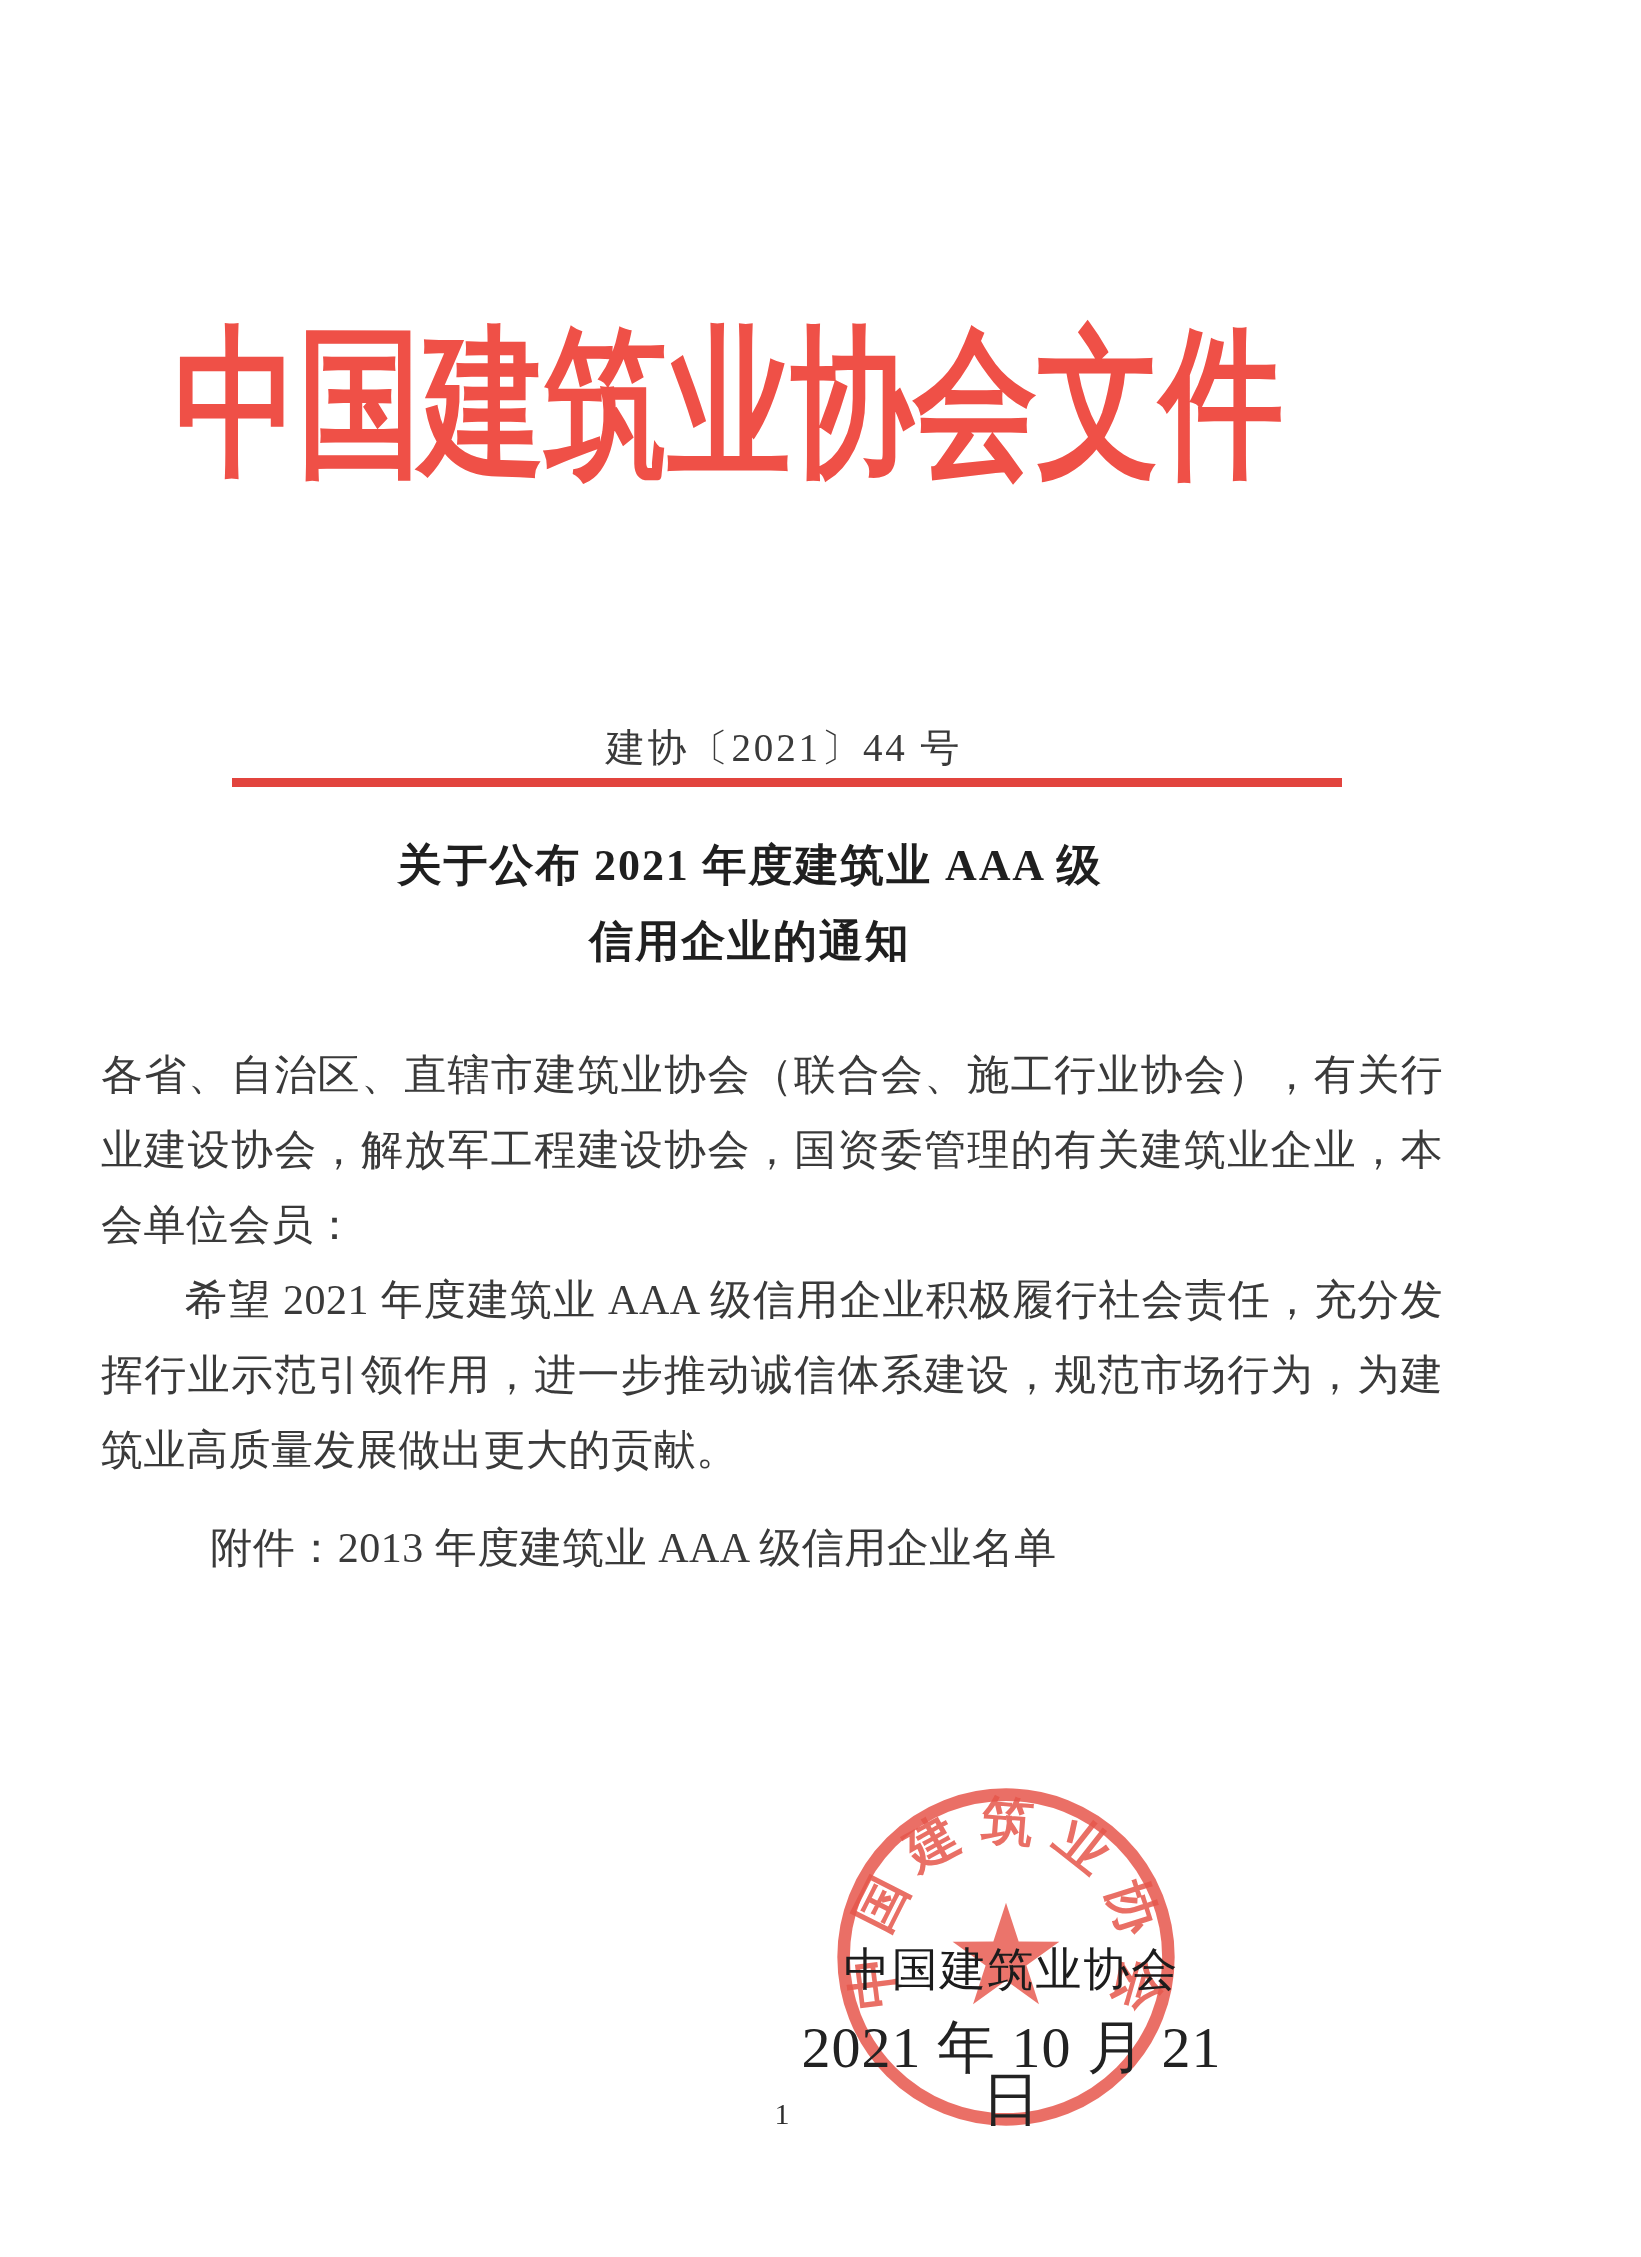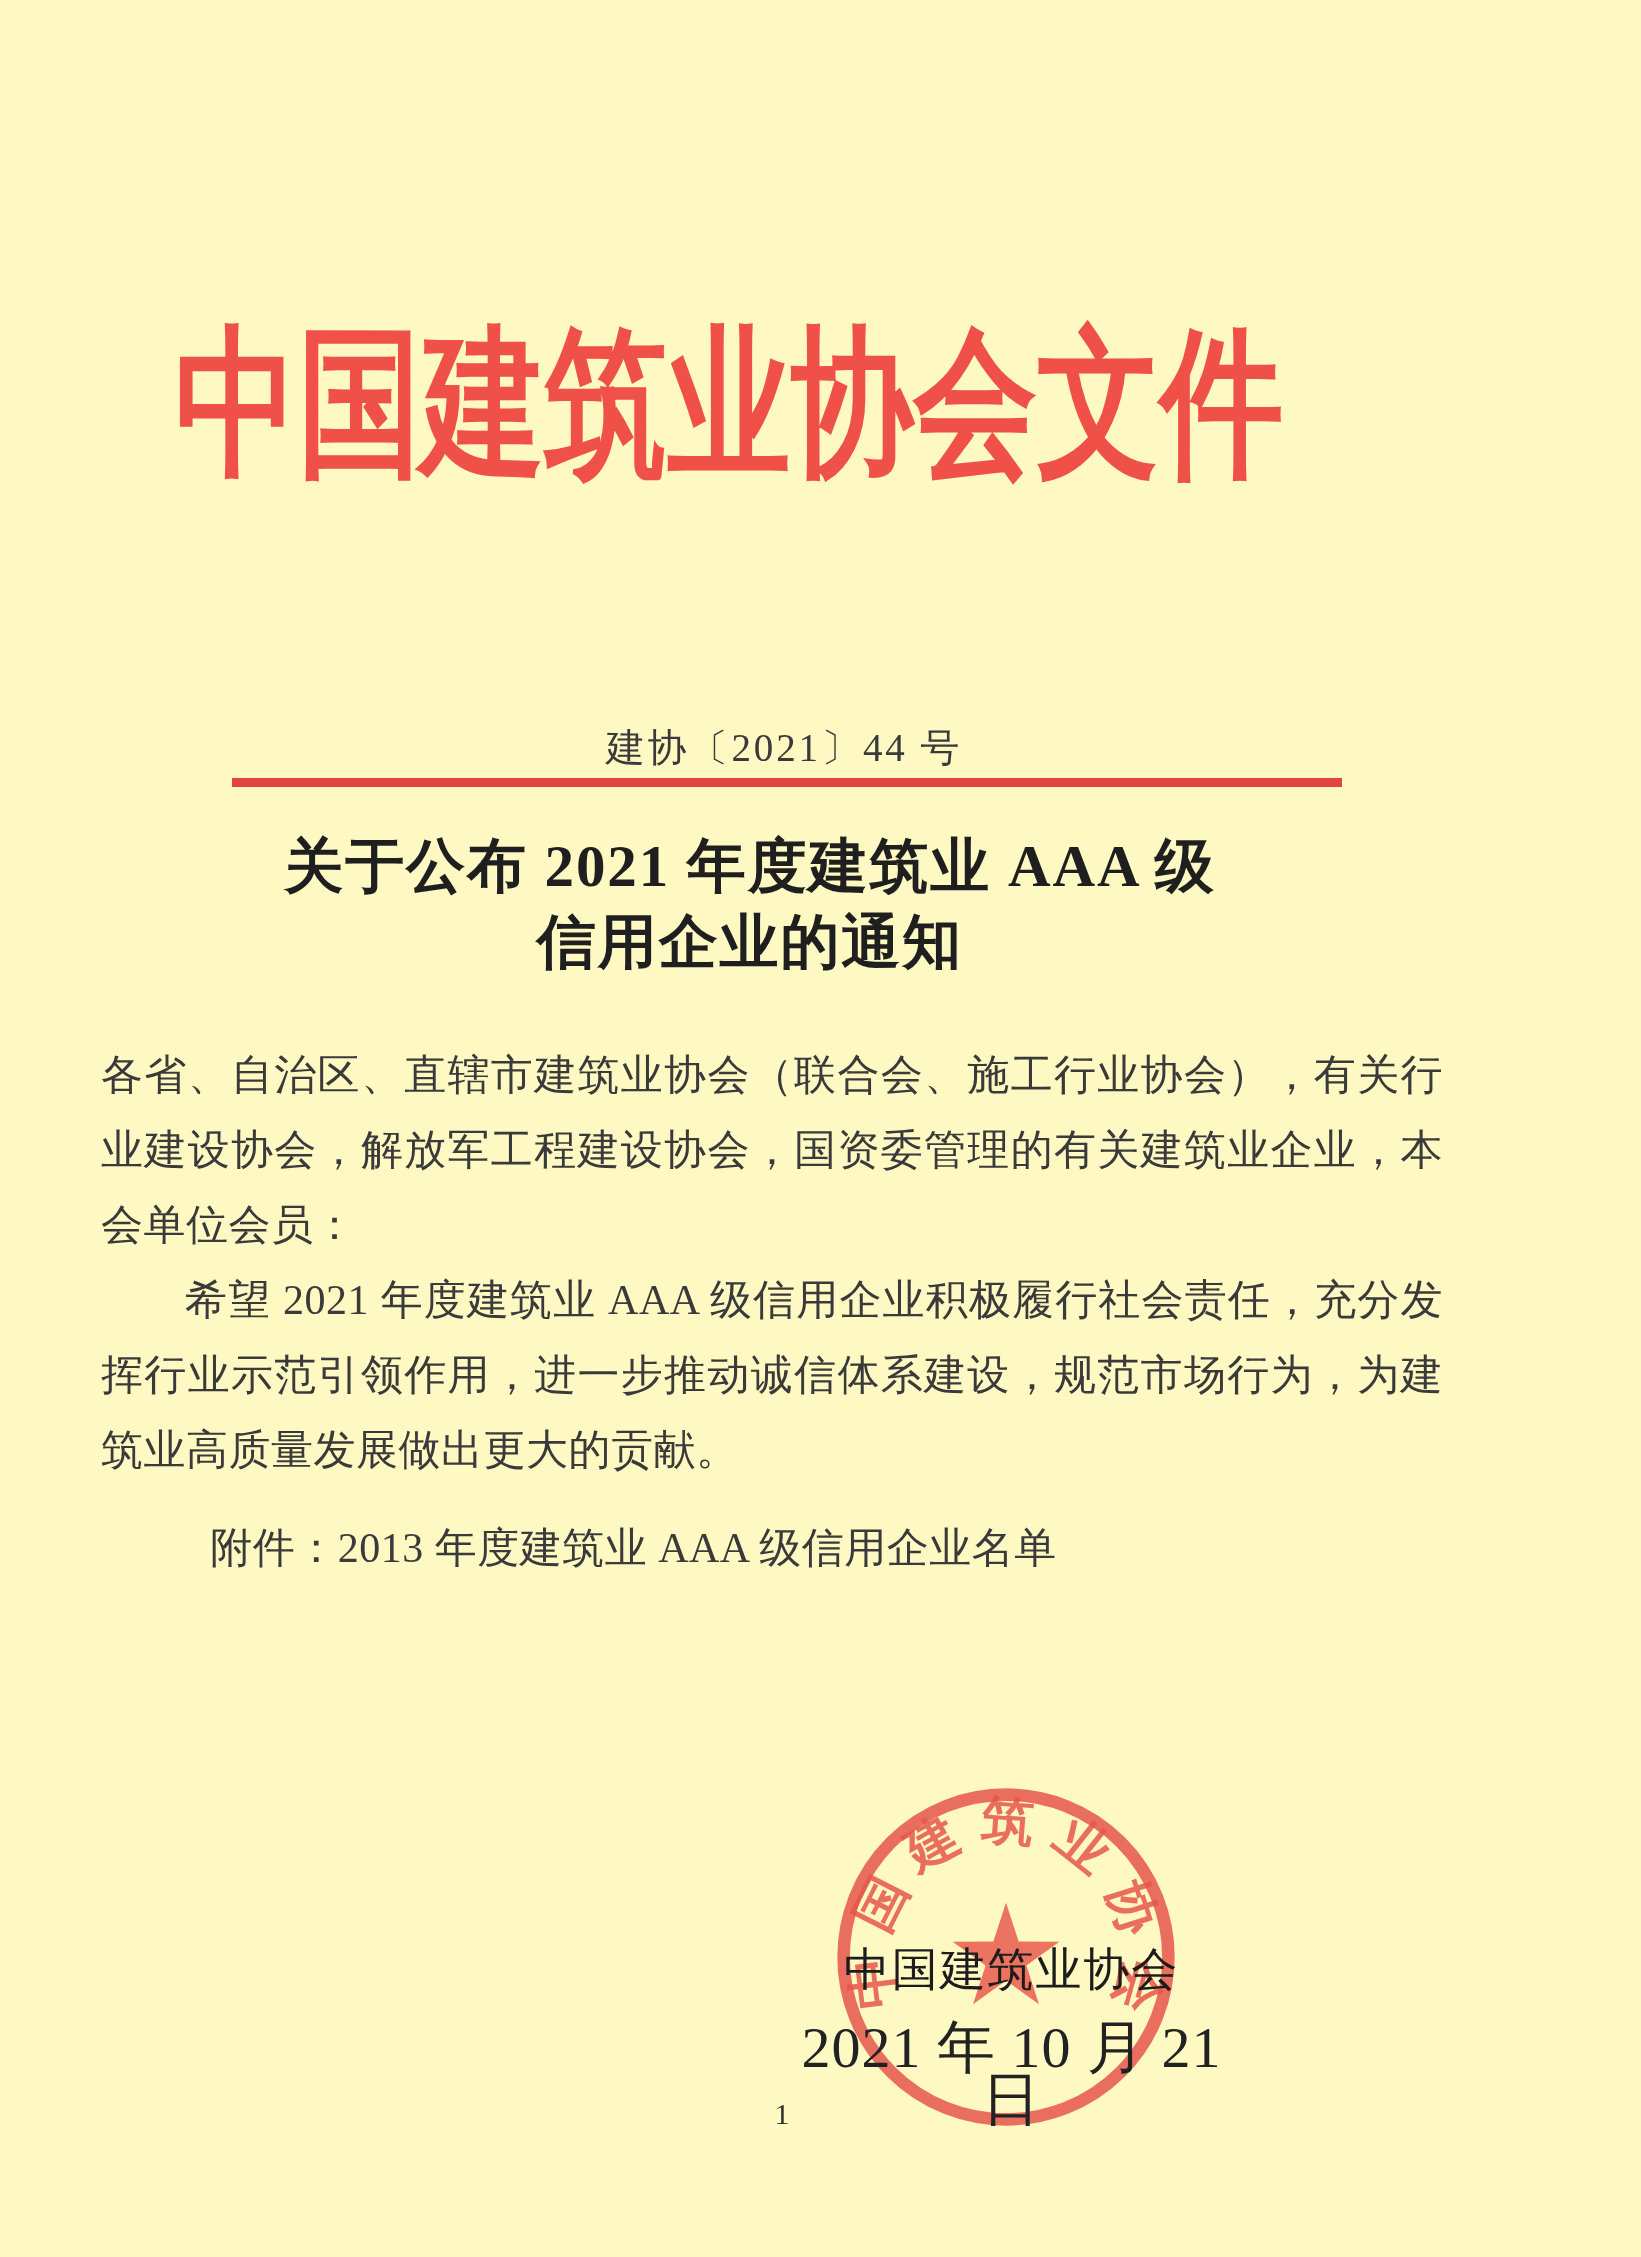--- a/index.html
+++ b/index.html
@@ -2,21 +2,21 @@
 <html><head>
 <meta charset="utf-8">
 <style>
   * { margin: 0; padding: 0; box-sizing: border-box; }
   html, body { background: #e9e7e4; }
   .page {
     position: relative;
     width: 1641px;
     height: 2257px;
     margin: 0 auto;
-    background: #fef9c3;
+    background: #ffffff;
     overflow: hidden;
     font-family: "Liberation Serif", "DejaVu Serif", serif;
     color: #3d3d3d;
   }
   
   .banner-wrap {
     position: absolute;
     top: 323px;
     left: 0;
     width: 1458px;
@@ -56,21 +56,21 @@
     height: 8.7px;
     background: #e2443e;
   }
   
   .notice-title {
     position: absolute;
     top: 828px;
     left: 0;
     width: 1500px;
     text-align: center;
-    font-size: 59px;
+    font-size: 44px;
     font-weight: 700;
     line-height: 76px;
     letter-spacing: 1.9px;
     color: #1f1f1f;
   }
   
   .body-block {
     position: absolute;
     top: 1038px;
     left: 101px;

